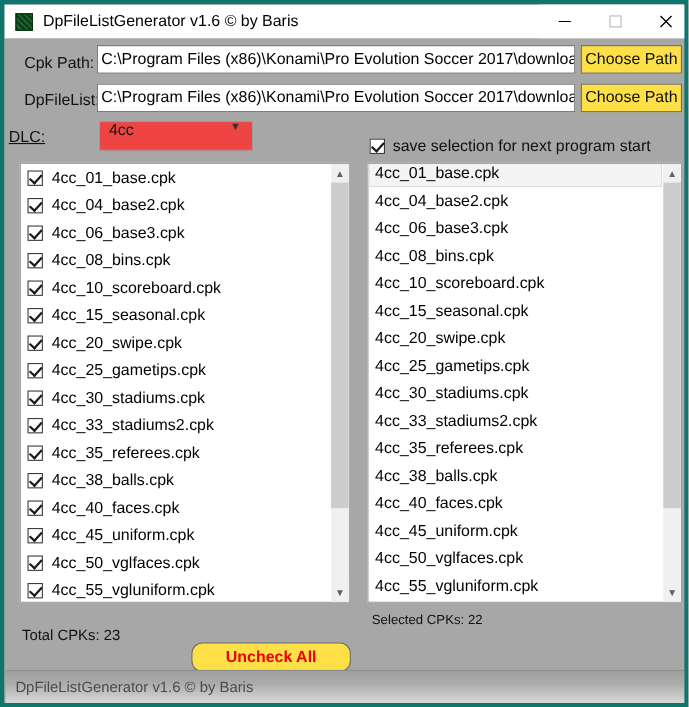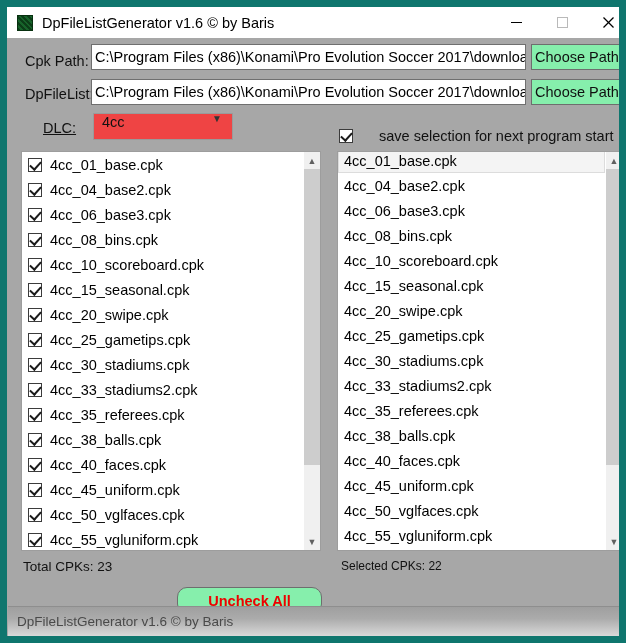--- a/index.html
+++ b/index.html
@@ -8,21 +8,21 @@
     background: #ffffff;
   }
   body {
     font-family: "Liberation Sans", sans-serif;
   }
   #app {
     position: relative;
     width: 626px;
     height: 643px;
     box-sizing: border-box;
-    border: 7px solid #0f766e;
+    border: 4px solid #0f766e;
     background: #a7a7a7;
     overflow: hidden;
   }
   
   .titlebar {
     position: absolute;
     left: 0; top: 0;
     width: 624px;
     height: 31px;
     background: #ffffff;
@@ -83,21 +83,21 @@
     padding: 0 3px;
     line-height: 24px;
     height: 26px;
     white-space: nowrap;
     overflow: hidden;
     font-family: "Liberation Sans", sans-serif;
   }
   .btn {
     position: absolute;
     box-sizing: border-box;
-    background: #86efac;
+    background: #fde047;
     border: 1px solid #6e6e6e;
     font-size: 14.5px;
     color: #101010;
     display: flex;
     align-items: center;
     justify-content: center;
     font-family: "Liberation Sans", sans-serif;
     white-space: nowrap;
   }
   .combo {
@@ -257,27 +257,27 @@
   <div class="client">
 
     <div class="lbl" style="left:18px; top:15px;">Cpk Path:</div>
     <div class="textfield" style="left:84px; top:6px; width:435px;">C:\Program Files (x86)\Konami\Pro Evolution Soccer 2017\download</div>
     <div class="btn" style="left:524px; top:6px; width:92px; height:26px;">Choose Path</div>
 
     <div class="lbl" style="left:18px; top:48px;">DpFileList:</div>
     <div class="textfield" style="left:84px; top:41px; width:435px;">C:\Program Files (x86)\Konami\Pro Evolution Soccer 2017\download\l</div>
     <div class="btn" style="left:524px; top:41px; width:92px; height:26px;">Choose Path</div>
 
-    <div class="lbl" style="left:36px; top:82px;text-decoration:underline;">DLC:</div>
+    <div class="lbl" style="left:4px; top:82px;text-decoration:underline;">DLC:</div>
     <div class="combo" style="left:86px; top:75px; width:140px;">
       <span class="combo-value">4cc</span>
       <span class="combo-arrow">▼</span>
     </div>
 
-    <div class="chk-row" style="left:332px; top:90px;gap:19px;">
+    <div class="chk-row" style="left:332px; top:90px;">
       <span class="cbox checked"></span>
       <span>save selection for next program start</span>
     </div>
 
     <div class="listbox" style="left:14px; top:113px; width:300px; height:400px;">
       <div class="list-inner" id="left-items" style="top:0;">
           <div class="item">
             <span class="cbox checked"></span>
             <span>4cc_01_base.cpk</span>
           </div>
@@ -401,21 +401,21 @@
           </div>
           <div class="item"></div>
         </div>
       <div class="sbar">
         <div class="sbar-arrow up">▲</div>
         <div class="sbar-thumb" style="top:17px; height:296px;"></div>
         <div class="sbar-arrow down">▼</div>
       </div>
     </div>
 
-    <div class="lbl" style="left:16px; top:521px; font-size:13.5px;">Total CPKs: 23</div>
+    <div class="lbl" style="left:16px; top:535px; font-size:13.5px;">Total CPKs: 23</div>
     <div class="lbl" style="left:334px; top:521px; font-size:12px;">Selected CPKs: 22</div>
 
     <div class="btn" style="left:170px; top:549px; width:145px; height:27px;border-radius:10px;">
       <span class="red">Uncheck All</span>
     </div>
 
   </div>
 
   <div class="statusbar">
     <span>DpFileListGenerator v1.6 © by Baris</span>

